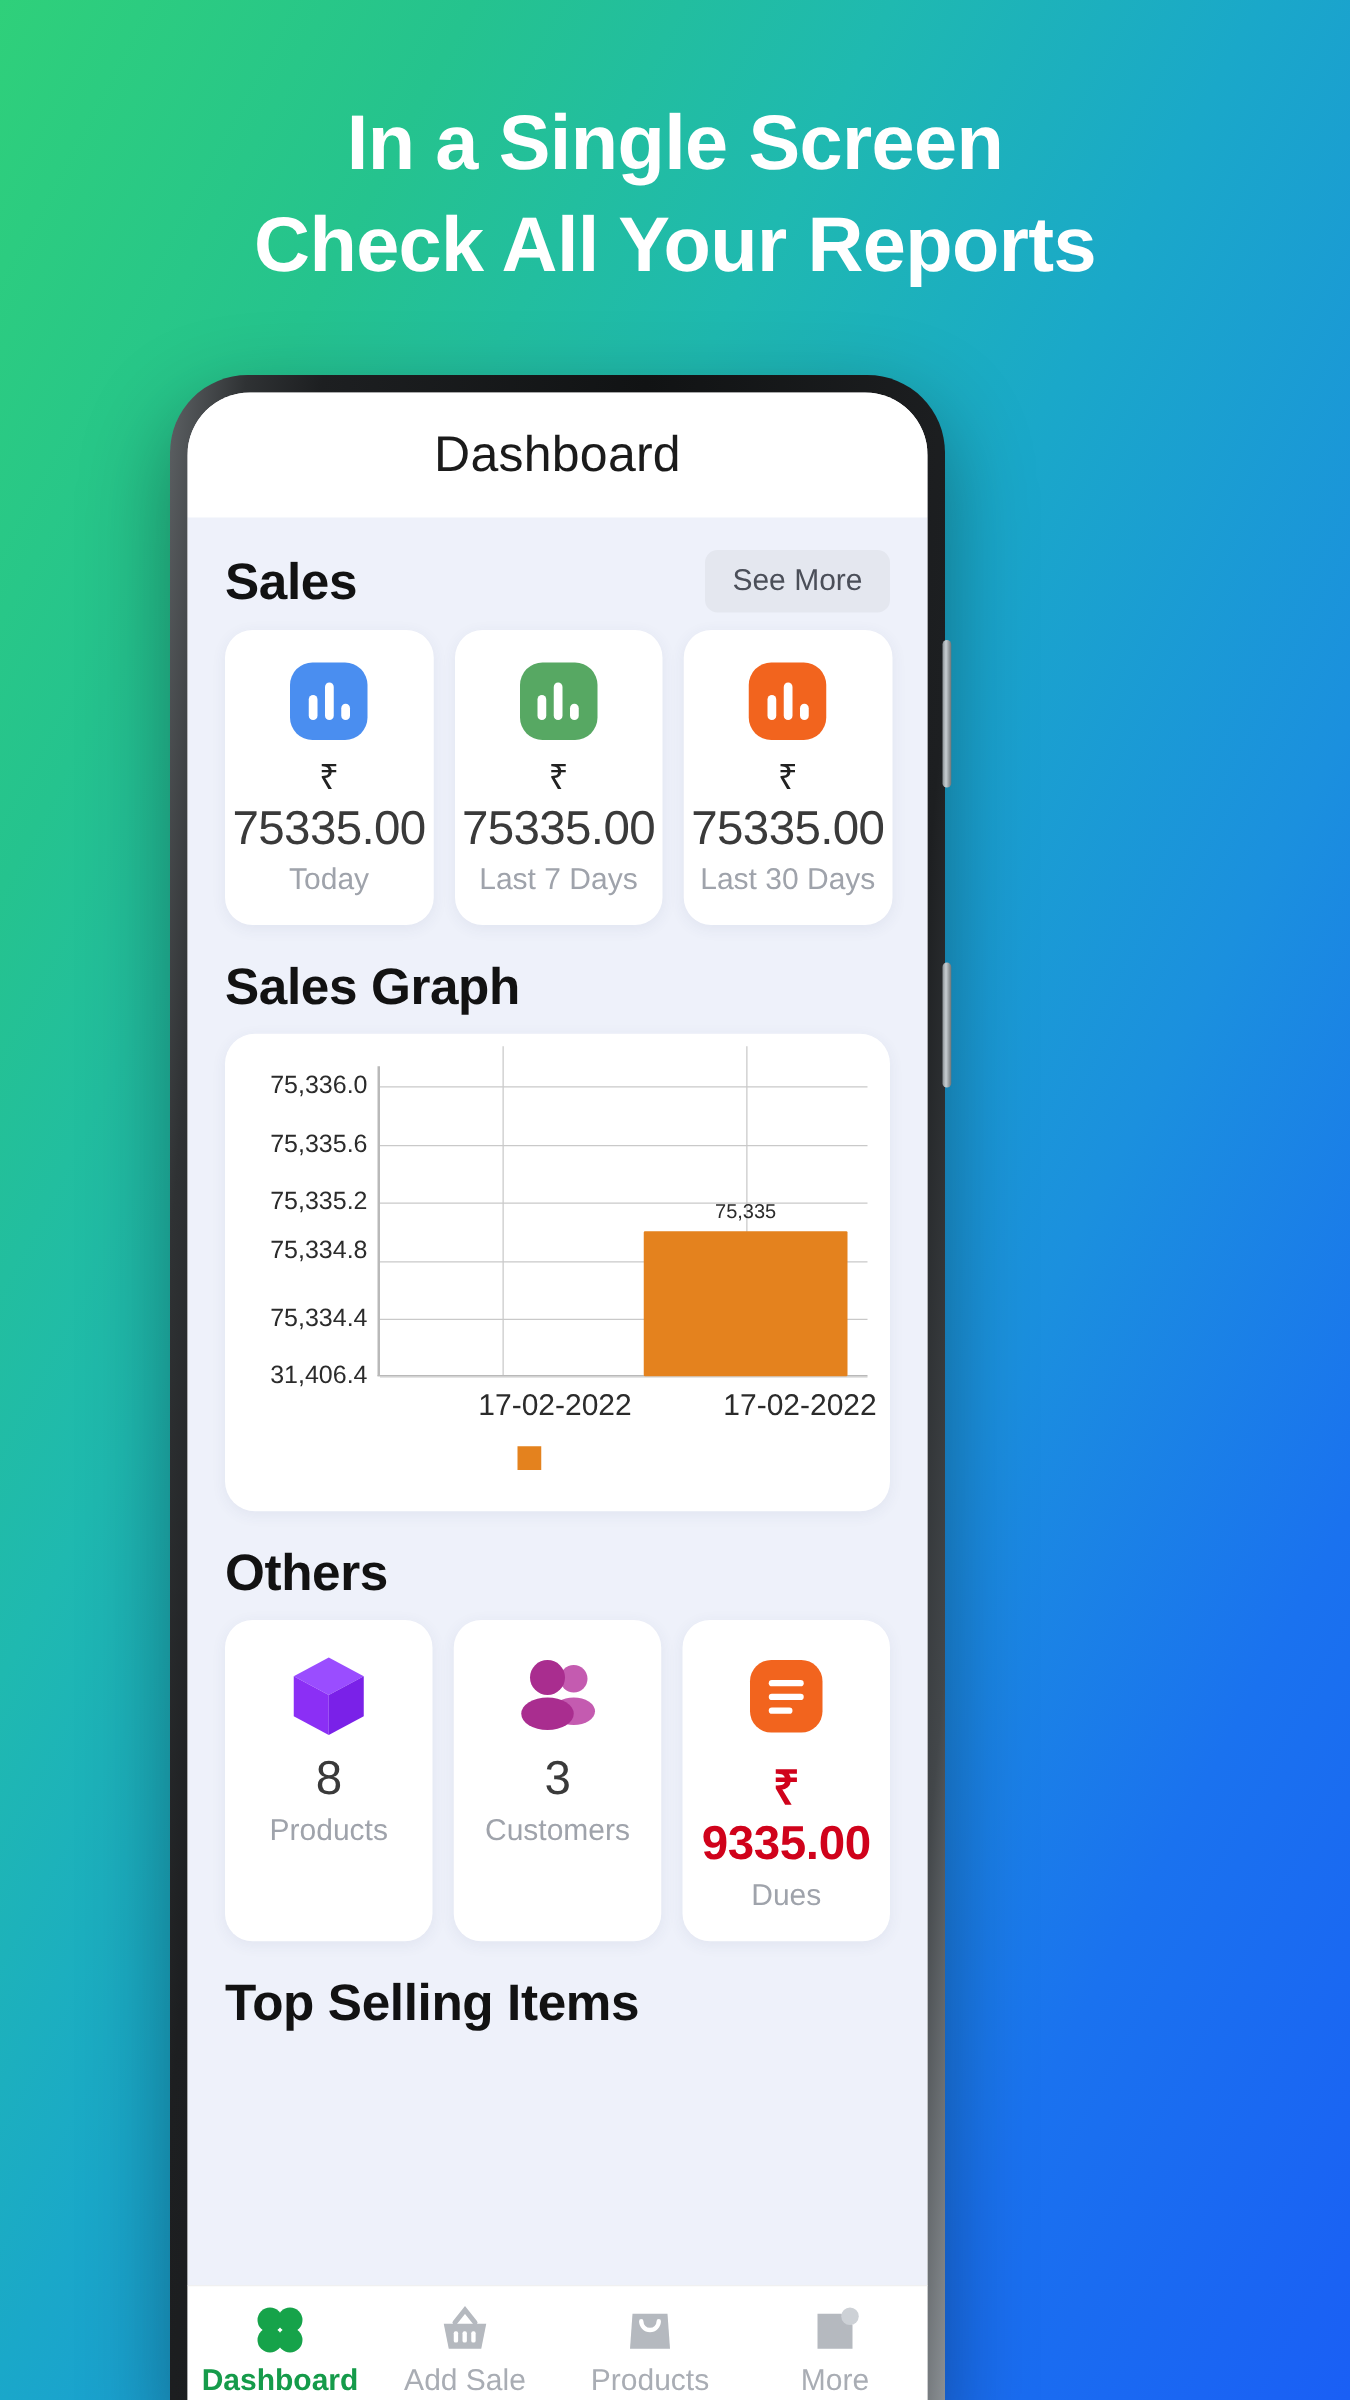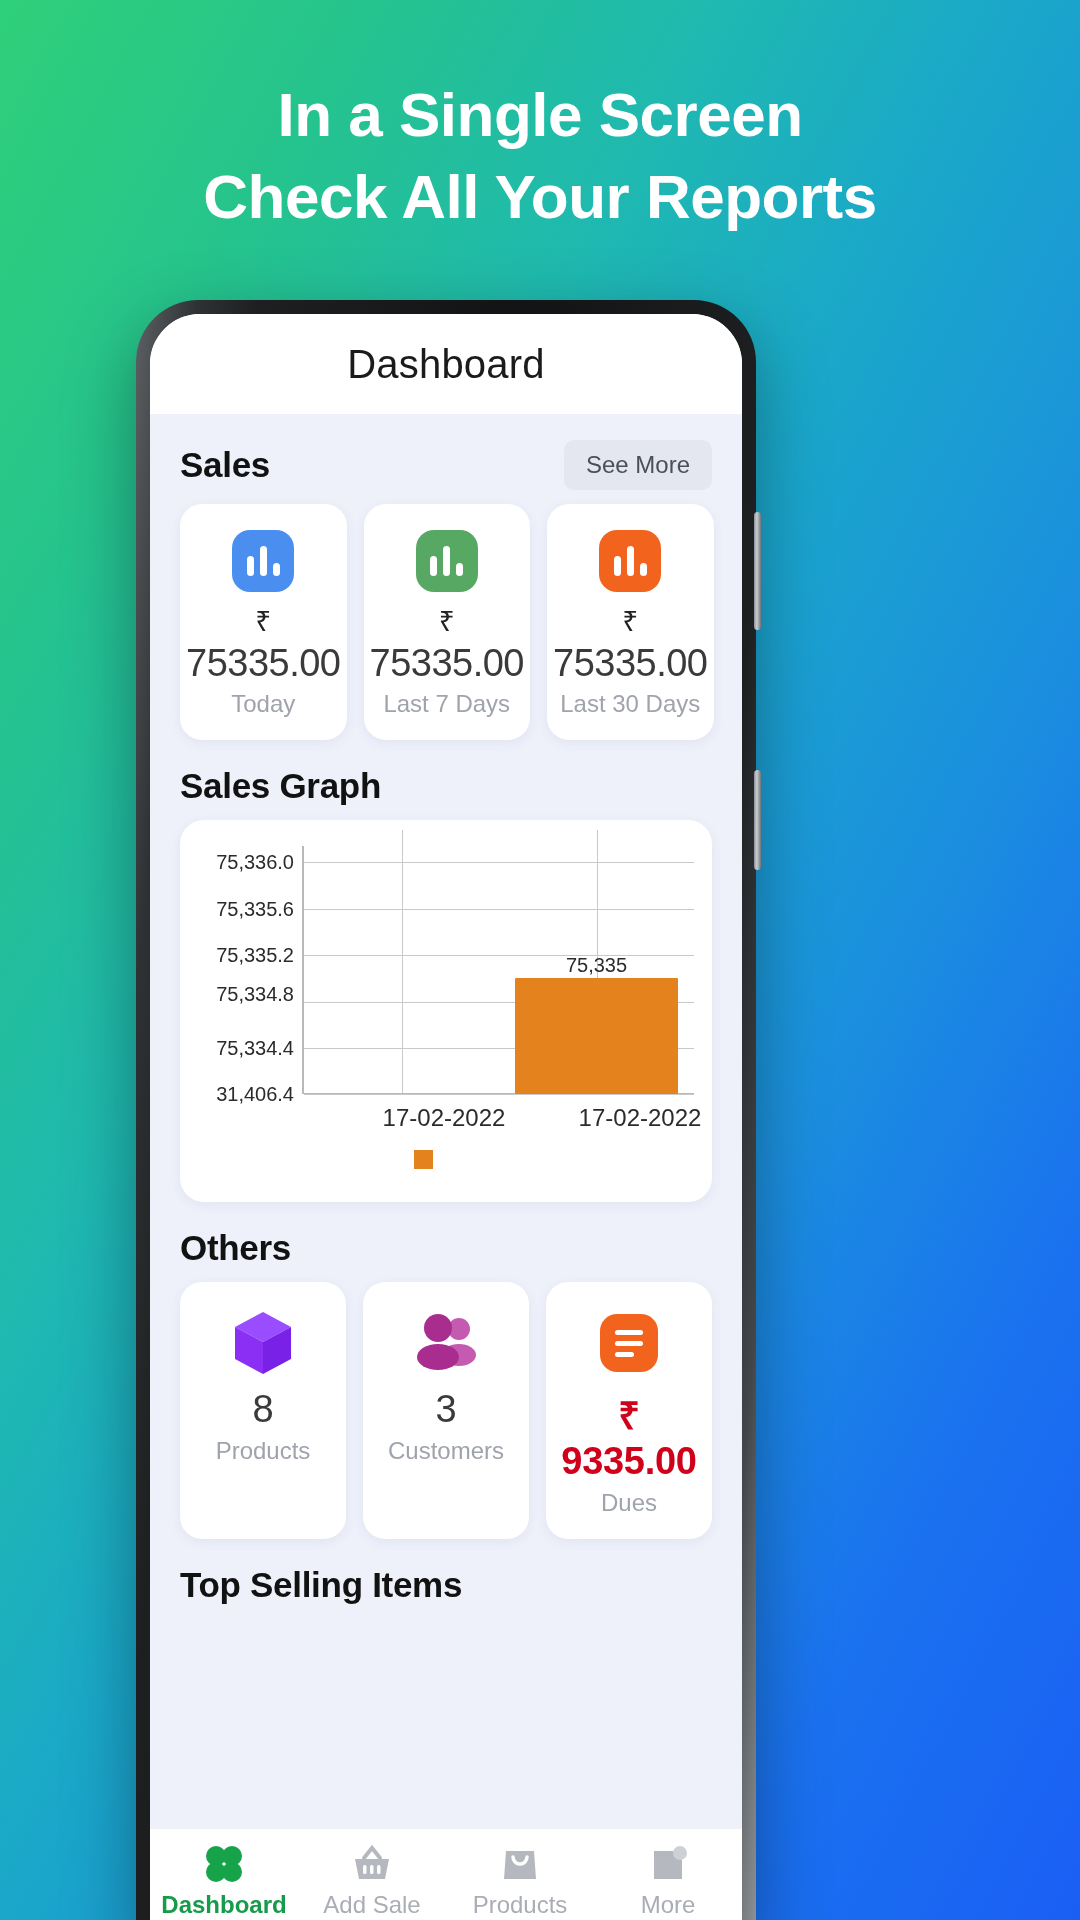--- a/index.html
+++ b/index.html
@@ -54,21 +54,21 @@
 
   
   .screen {
     position:absolute; top:100px; left:0; right:0; bottom:112px;
     background:#eef1fa; overflow:hidden;
   }
   .sec-head {
     display:flex; align-items:center; justify-content:space-between;
     padding:26px 30px 14px 30px;
   }
-  .sec-title { font-size:35px; font-weight:bold; color:#121212; letter-spacing:-.3px; }
+  .sec-title { font-size:41px; font-weight:bold; color:#121212; letter-spacing:-.3px; }
   .see-more {
     background:#e4e7ef; color:#4b4f59; font-size:24px;
     padding:11px 22px; border-radius:10px;
   }
 
   .card-row { display:flex; gap:17px; padding:0 30px; }
   .stat-card {
     flex:1 0 0; background:#ffffff; border-radius:22px;
     padding:26px 6px 22px 6px; text-align:center;
     box-shadow:0 3px 12px rgba(60,70,110,.07);
@@ -104,21 +104,21 @@
     position:relative; flex:1 1 auto;
     border-left:2px solid #b9b9b9; border-bottom:1px solid #b9b9b9;
   }
   .hline { position:absolute; left:0; right:0; height:1px; background:#c9c9c9; }
   .vline { position:absolute; top:-16px; bottom:0; width:1px; background:#c9c9c9; }
   .bar {
     position:absolute; bottom:0; border-radius:1px;
   }
   .bar-label {
     position:absolute; transform:translateX(-50%);
-    font-size:20px; color:#2b2b2b; white-space:nowrap;
+    font-size:16px; color:#2b2b2b; white-space:nowrap;
   }
   .xaxis { display:flex; padding-left:104px; margin-top:10px; position:relative; }
   .xtick { font-size:24px; color:#2b2b2b; position:absolute; transform:translateX(-50%); white-space:nowrap;margin-left:44px; }
   .legend { height:48px; position:relative; }
   .legend-swatch {
     position:absolute; top:12px; width:19px; height:19px;
   }
 
   
   .o-icon { height:70px; display:flex; align-items:center; justify-content:center; margin-bottom:10px; }

